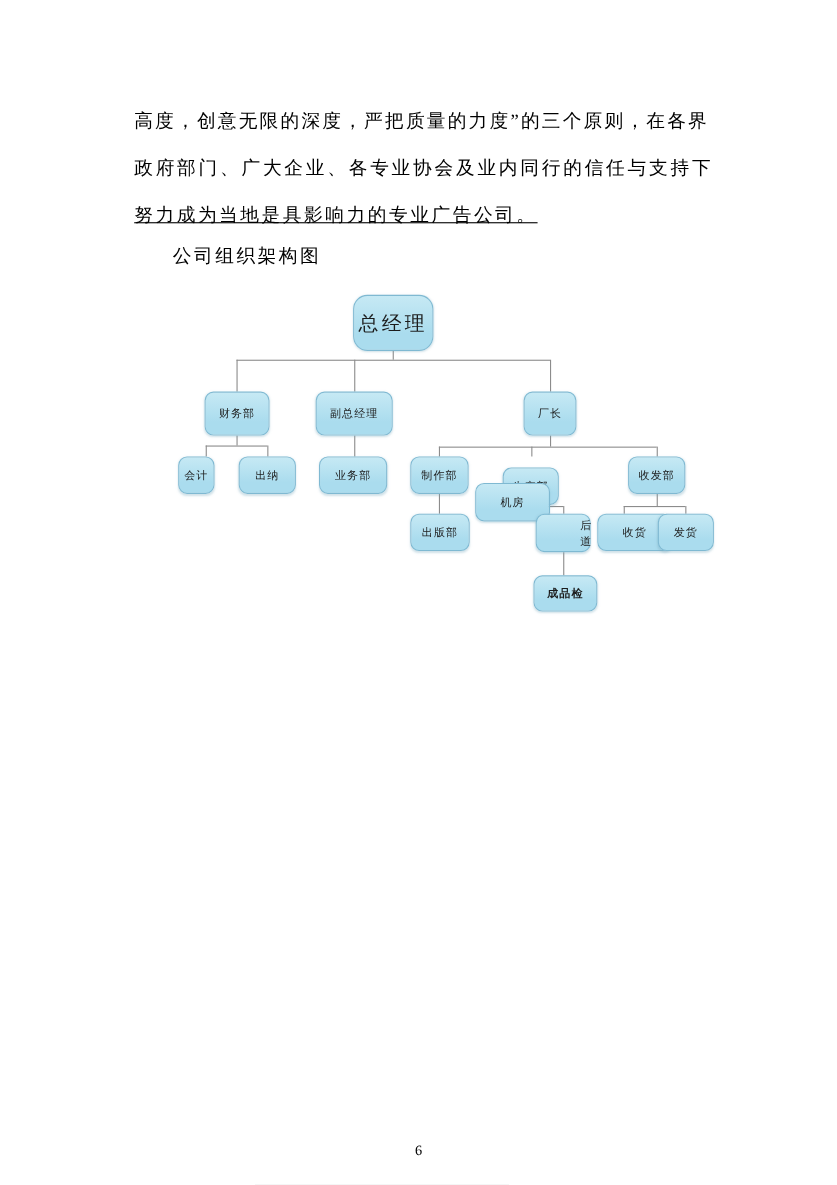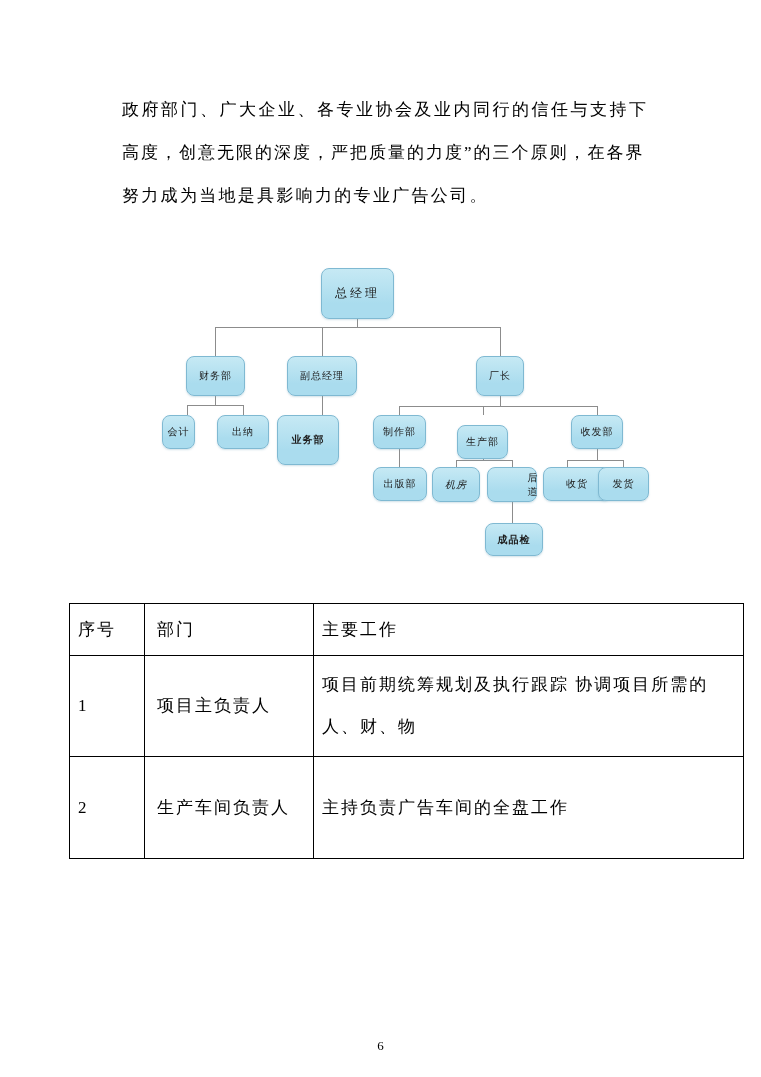--- a/index.html
+++ b/index.html
@@ -12,40 +12,40 @@
     color:#000;
     overflow:hidden;
   }
   
   .para{position:absolute;left:122px;top:88px;width:540px;}
   .para .pline{
     font-size:17px;line-height:43px;white-space:nowrap;
   }
   .pline.sp1{letter-spacing:2px;}
   .pline.sp2{letter-spacing:2.5px;}
-  .pline.sp3{letter-spacing:2.3px;}
+  .pline.sp3{letter-spacing:2.3px;text-decoration:underline;}
   .heading{
     position:absolute;left:157px;top:218px;
     font-size:17px;letter-spacing:2.3px;line-height:30px;white-space:nowrap;
   }
   
   .orgchart{position:absolute;left:0;top:0;width:761px;height:580px;}
   .node{
     position:absolute;
     background:linear-gradient(180deg,var(--box-fill-top) 0%,var(--box-fill) 70%);
     border:1px solid var(--box-border);
     border-radius:8px;
     box-sizing:border-box;
     display:flex;align-items:center;justify-content:center;
     font-family:"DejaVu Sans","Liberation Sans",sans-serif;
     font-size:10px;color:#1c1c1c;
     letter-spacing:1px;
     box-shadow:0 1px 2px rgba(120,170,190,0.35);
   }
-  .node.lv1{font-size:12px;letter-spacing:3px;}
+  .node.lv1{font-size:18px;letter-spacing:3px;border-radius:13px;}
   .conn{position:absolute;background:var(--line-color);}
   .conn.h{height:1px;}
   .conn.v{width:1px;}
   
   .dtable{
     position:absolute;left:69px;top:603px;
     border-collapse:collapse;table-layout:fixed;
     width:623px;
   }
   .dtable td{
@@ -67,25 +67,26 @@
     position:absolute;left:0;top:1038px;width:100%;
     text-align:center;font-size:13px;
   }
 </style>
 </head>
 <body>
 
 <div class="page">
 
   <div class="para">
+    <div class="pline sp1">高度，创意无限的深度，严把质量的力度”的三个原则，在各界</div>
     <div class="pline sp2">政府部门、广大企业、各专业协会及业内同行的信任与支持下</div>
-    <div class="pline sp1">高度，创意无限的深度，严把质量的力度”的三个原则，在各界</div>
     <div class="pline sp3">努力成为当地是具影响力的专业广告公司。</div>
   </div>
 
+  <div class="heading">公司组织架构图</div>
 
   <div class="orgchart">
 
     <div class="conn v" style="left:357px;top:319px;height:8px;"></div>
     <div class="conn h" style="left:215px;top:327px;width:285px;"></div>
     <div class="conn v" style="left:215px;top:327px;height:29px;"></div>
     <div class="conn v" style="left:322px;top:327px;height:29px;"></div>
     <div class="conn v" style="left:500px;top:327px;height:29px;"></div>
 
     <div class="conn v" style="left:215px;top:396px;height:9px;"></div>
@@ -114,47 +115,28 @@
     <div class="conn v" style="left:623px;top:460px;height:7px;"></div>
 
     <div class="conn v" style="left:512px;top:502px;height:21px;"></div>
 
     <div class="node lv1" style="left:321px;top:268px;width:73px;height:51px;">总经理</div>
     <div class="node" style="left:186px;top:356px;width:59px;height:40px;">财务部</div>
     <div class="node" style="left:287px;top:356px;width:70px;height:40px;">副总经理</div>
     <div class="node" style="left:476px;top:356px;width:48px;height:40px;">厂长</div>
     <div class="node" style="left:162px;top:415px;width:33px;height:34px;">会计</div>
     <div class="node" style="left:217px;top:415px;width:52px;height:34px;">出纳</div>
-    <div class="node" style="left:277px;top:415px;width:62px;height:50px;font-weight:bold;">业务部</div>
+    <div class="node" style="left:290px;top:415px;width:62px;height:34px;">业务部</div>
     <div class="node" style="left:373px;top:415px;width:53px;height:34px;">制作部</div>
     <div class="node" style="left:457px;top:425px;width:51px;height:34px;">生产部</div>
     <div class="node" style="left:571px;top:415px;width:52px;height:34px;">收发部</div>
     <div class="node" style="left:373px;top:467px;width:54px;height:34px;">出版部</div>
-    <div class="node" style="left:432px;top:467px;width:48px;height:35px;font-style:italic;">机房</div>
+    <div class="node" style="left:432px;top:439px;width:68px;height:35px;">机房</div>
     <div class="node" style="left:487px;top:467px;width:50px;height:35px;padding-left:42px;">后道</div>
     <div class="node" style="left:543px;top:467px;width:68px;height:34px;">收货</div>
     <div class="node" style="left:598px;top:467px;width:51px;height:34px;">发货</div>
     <div class="node" style="left:485px;top:523px;width:58px;height:33px;font-weight:bold;">成品检</div>
   </div>
 
-  <table class="dtable">
-    <tbody>
-        <tr class="hrow">
-      <td class="c-no">序号</td>
-      <td class="c-dept">部门</td>
-      <td class="c-work">主要工作</td>
-    </tr>
-    <tr class="r1">
-      <td class="c-no">1</td>
-      <td class="c-dept">项目主负责人</td>
-      <td class="c-work">项目前期统筹规划及执行跟踪 协调项目所需的人、财、物</td>
-    </tr>
-    <tr class="r2">
-      <td class="c-no">2</td>
-      <td class="c-dept">生产车间负责人</td>
-      <td class="c-work">主持负责广告车间的全盘工作</td>
-    </tr>
-  </tbody>
-    </table>
 
   <div class="pagenum">6</div>
 
 </div>
 
 </body></html>

